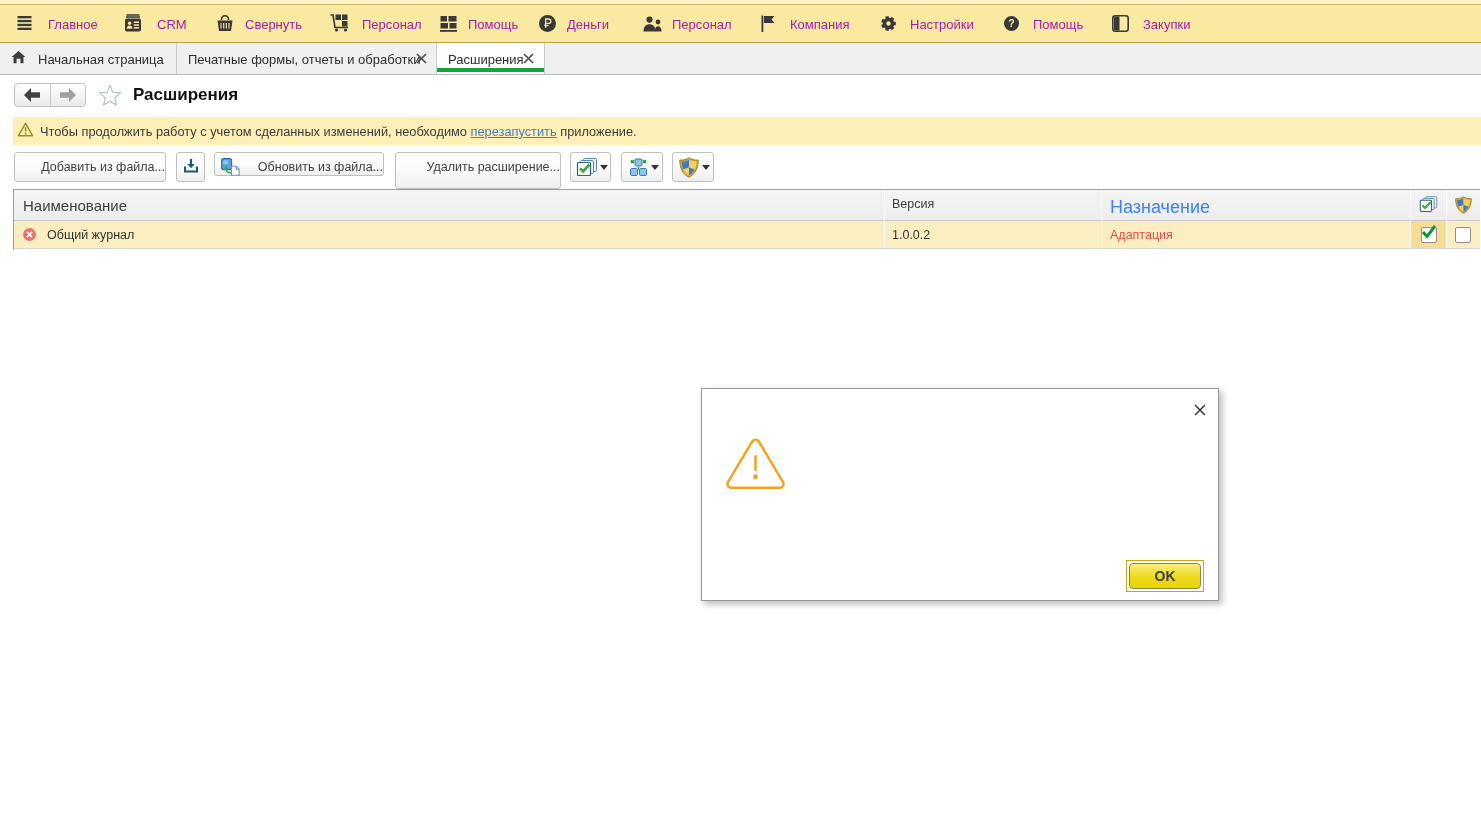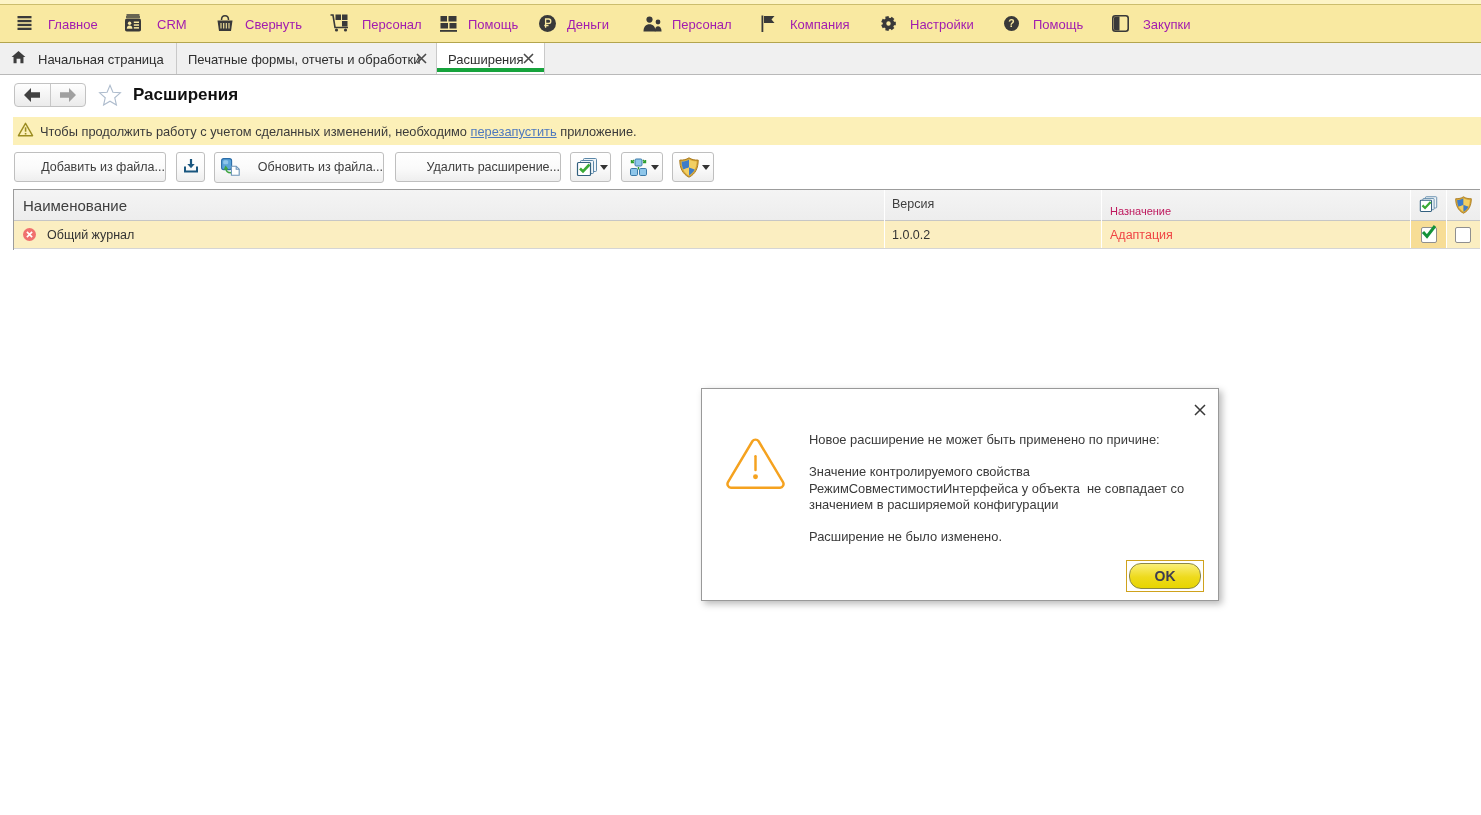--- a/index.html
+++ b/index.html
@@ -129,22 +129,22 @@
 <div class="a" style="left:13px;top:117px;width:1468px;height:28px;background:#fcf0b8"></div>
 <svg class="a" style="left:17px;top:122px" width="17" height="15" viewBox="0 0 18 17">
     <path d="M9 1.5 L17 15.5 L1 15.5 Z" fill="none" stroke="#9b8c20" stroke-width="1.6" stroke-linejoin="round"></path>
     <rect x="8.2" y="6" width="1.8" height="5" fill="#9b8c20"></rect>
     <rect x="8.2" y="12.4" width="1.8" height="1.8" fill="#9b8c20"></rect>
   </svg>
 <span class="a" style="left:40px;top:124px;color:#3b3b3b;font-size:12.8px">Чтобы продолжить работу с учетом сделанных изменений, необходимо <span style="color:#4f79bd;text-decoration:underline">перезапустить</span> приложение.</span>
 
 <div class="a btn" style="left:14px;top:152px;width:152px;height:30px;line-height:28px">Добавить из файла...</div>
 <div class="a btn" style="left:176px;top:152px;width:29px;height:30px"></div>
-<div class="a btn" style="left:214px;top:152px;width:170px;height:31px;line-height:28px;padding-left:24px">Обновить из файла...</div>
-<div class="a btn" style="left:395px;top:152px;width:166px;height:30px;line-height:28px">Удалить расширение...</div>
+<div class="a btn" style="left:214px;top:152px;width:170px;height:24px;line-height:28px;padding-left:24px">Обновить из файла...</div>
+<div class="a btn" style="left:395px;top:152px;width:166px;height:37px;line-height:28px">Удалить расширение...</div>
 <div class="a btn" style="left:570px;top:152px;width:41px;height:30px"></div>
 <div class="a btn" style="left:621px;top:152px;width:42px;height:30px"></div>
 <div class="a btn" style="left:672px;top:152px;width:42px;height:30px"></div>
 
 <svg class="a" style="left:183px;top:158px" width="16" height="17" viewBox="0 0 16 17">
     <rect x="6.9" y="1" width="2.2" height="6" fill="#19567f"></rect>
     <path d="M4.3 6 L11.7 6 L8 10.2 Z" fill="#19567f"></path>
     <path d="M2 8.5 V13.5 H14 V8.5" fill="none" stroke="#19567f" stroke-width="2"></path>
   </svg>
 <svg class="a" style="left:221px;top:158px" width="20" height="18" viewBox="0 0 20 18">
@@ -200,21 +200,21 @@
 <div class="a" style="left:0;top:30px;width:1466px;height:1px;background:#c6c6c6"></div>
 <div class="a" style="left:0;top:31px;width:1466px;height:27px;background:#fbeec1"></div>
 <div class="a" style="left:1397px;top:31px;width:35px;height:27px;background:#f7dd96"></div>
 <div class="a" style="left:0;top:58px;width:1466px;height:1px;background:#d5d5d5"></div>
 <div class="a" style="left:870px;top:0;width:1px;height:58px;background:#fff"></div>
 <div class="a" style="left:1087px;top:0;width:1px;height:58px;background:#fff"></div>
 <div class="a" style="left:1396px;top:0;width:1px;height:58px;background:#fff"></div>
 <div class="a" style="left:1432px;top:0;width:1px;height:58px;background:#fff"></div>
 <span class="a" style="left:9px;top:7px;font-size:15px;color:#3e3e3e">Наименование</span>
 <span class="a" style="left:878px;top:7px;font-size:12.5px;color:#3e3e3e">Версия</span>
-<span class="a" style="left:1096px;top:15px;font-size:11px;color:#be185d">Назначение</span>
+<span class="a" style="left:1096px;top:7px;font-size:18px;color:#3b82f6">Назначение</span>
 <svg class="a" style="left:1405px;top:6px" width="19" height="17" viewBox="0 0 22 19">
       <g fill="#eef4f8" stroke="#5b87a8" stroke-width="1">
         <rect x="7.5" y="0.5" width="13" height="13" rx="1"></rect>
         <rect x="4.5" y="2.5" width="13" height="13" rx="1"></rect>
       </g>
       <rect x="1.5" y="4.5" width="13" height="13" rx="1" fill="#fff" stroke="#33607f" stroke-width="1.2"></rect>
       <path d="M4 10.5 L7 13.5 L13.5 6.5" fill="none" stroke="#3aaa35" stroke-width="2.6"></path>
     </svg>
 <svg class="a" style="left:1441px;top:6px" width="17" height="18" viewBox="0 0 20 21">
       <path d="M10 0.8 C12.5 2.6 15.5 3.2 19.2 3.1 C19.2 10.8 16.5 17 10 20.2 C3.5 17 0.8 10.8 0.8 3.1 C4.5 3.2 7.5 2.6 10 0.8 Z" fill="#d8a838" stroke="#a8791c" stroke-width="1"></path>
@@ -239,16 +239,15 @@
 
 <div class="a" style="left:701px;top:388px;width:518px;height:213px;background:#fff;border:1px solid #999;box-shadow:3px 3px 7px rgba(0,0,0,0.28)">
 <svg class="a" style="left:492px;top:15px" width="12" height="12" viewBox="0 0 12 12">
       <path d="M1 1 L11 11 M11 1 L1 11" stroke="#383838" stroke-width="1.5"></path>
     </svg>
 <svg class="a" style="left:23px;top:48px" width="61" height="55" viewBox="0 0 64 58">
       <path d="M28.7 4.5 A4 4 0 0 1 35.3 4.5 L61 47.5 A4 4 0 0 1 57.8 53.5 L6.2 53.5 A4 4 0 0 1 3 47.5 Z" fill="none" stroke="#f5a21f" stroke-width="2.6"></path>
       <rect x="30.7" y="19" width="2.6" height="17" rx="1.3" fill="#f5a21f"></rect>
       <circle cx="32" cy="42" r="2.6" fill="#f5a21f"></circle>
     </svg>
-<div class="a" style="left:107px;top:43px;width:400px;color:#3a3a3a;font-size:12.9px;line-height:16.2px">Новое расширение не может быть применено по причине:<br><br>Значение контролируемого свойства<br>РежимСовместимостиИнтерфейса у объекта&nbsp; не совпадает со<br>значением в расширяемой конфигурации<br><br>Расширение не было изменено.</div>
 <div class="a" style="left:424px;top:171px;width:78px;height:32px;border:1px solid #cfa21d"></div>
-<div class="a" style="left:427px;top:174px;width:72px;height:26px;border:1px solid #8a8746;border-radius:12px;background:linear-gradient(#f9ee79,#eeda1c 55%,#e7d501);text-align:center;line-height:24px;font-size:14px;font-weight:bold;color:#3c3c50">OK</div>
+<div class="a" style="left:427px;top:174px;width:72px;height:26px;border:1px solid #8a8746;border-radius:4px;background:linear-gradient(#f9ee79,#eeda1c 55%,#e7d501);text-align:center;line-height:24px;font-size:14px;font-weight:bold;color:#3c3c50">OK</div>
 </div>
 
 </body></html>

